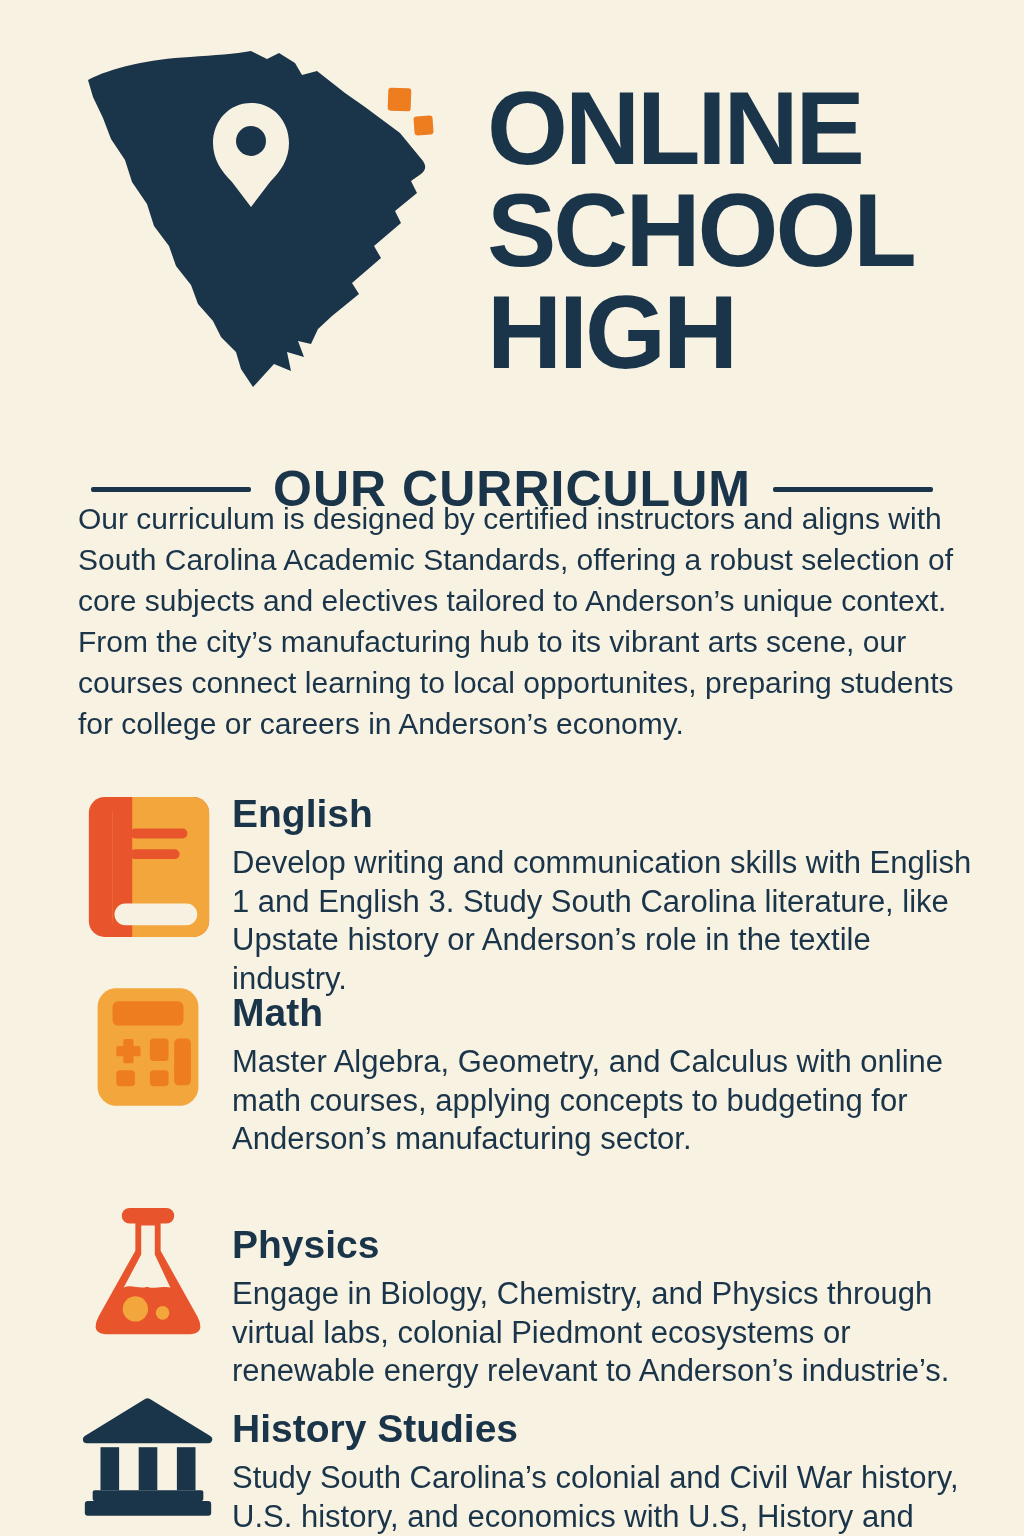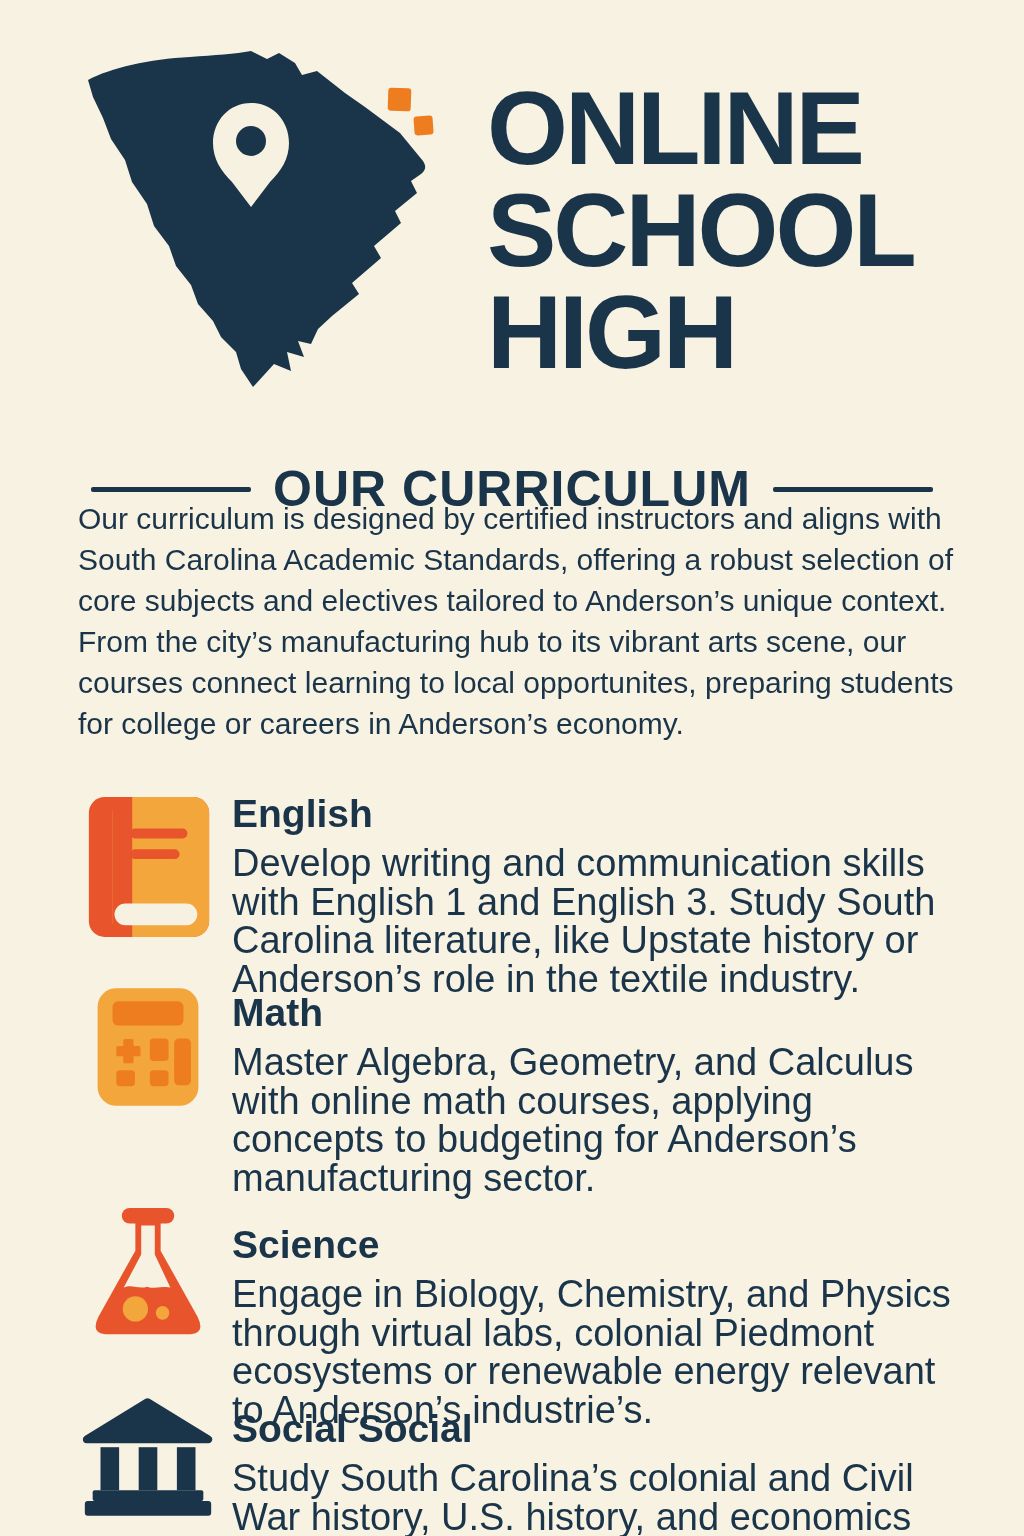--- a/index.html
+++ b/index.html
@@ -95,21 +95,21 @@
   .subject-text h3 {
     margin: 0 0 9px 0;
     font-size: 39px;
     line-height: 1.08;
     font-weight: bold;
     color: var(--navy);
   }
   .subject-text p {
     margin: 0;
     width: 742px;
-    font-size: 38px;
+    font-size: 31px;
     line-height: 38.5px;
     color: var(--navy);
   }
   .fill-amber  { fill: var(--amber); }
   .fill-red    { fill: var(--redorange); }
   .fill-orange { fill: var(--orange); }
   .fill-navy   { fill: var(--navy); }
   .fill-paper  { fill: var(--paper); }
 </style>
 </head>
@@ -197,35 +197,35 @@
     <div class="icon-box">
       <svg width="128" height="136" viewBox="0 0 130 140" aria-hidden="true">
         <rect class="fill-red" x="38" y="2" width="54" height="16" rx="8"></rect>
         <path class="fill-red" d="M52 14 L52 46 L14 114 Q5 132 24 132 L106 132 Q125 132 116 114 L78 46 L78 14 Z"></path>
         <path class="fill-paper" d="M58 20 L58 50 L40 84 C48 80 56 86 64 83 C72 86 82 82 88 84 L72 50 L72 20 Z"></path>
         <circle class="fill-amber" cx="52" cy="106" r="13"></circle>
         <circle class="fill-amber" cx="80" cy="110" r="7"></circle>
       </svg>
     </div>
     <div class="subject-text" style="padding-top:18px">
-      <h3>Science</h3>
+      <h3>Physics</h3>
       <p>Engage in Biology, Chemistry, and Physics through virtual labs, colonial Piedmont ecosystems or renewable energy relevant to Anderson’s industrie’s.</p>
     </div>
   </section>
 
   <section class="subject" style="top:1398px">
     <div class="icon-box">
       <svg width="142" height="118" viewBox="0 0 145 120" aria-hidden="true">
         <path class="fill-navy" d="M72 4 L134 42 L10 42 Z" stroke="#1A3449" stroke-width="8" stroke-linejoin="round"></path>
         <rect class="fill-navy" x="24" y="50" width="19" height="44"></rect>
         <rect class="fill-navy" x="63" y="50" width="19" height="44"></rect>
         <rect class="fill-navy" x="102" y="50" width="19" height="44"></rect>
         <rect class="fill-navy" x="16" y="94" width="113" height="11" rx="2"></rect>
         <rect class="fill-navy" x="8" y="105" width="129" height="15" rx="3"></rect>
       </svg>
     </div>
     <div class="subject-text" style="padding-top:10px">
-      <h3>Social Social</h3>
+      <h3>History Studies</h3>
       <p>Study South Carolina’s colonial and Civil War history, U.S. history, and economics with U.S, History and</p>
     </div>
   </section>
 
 </div>
 
 </body></html>

